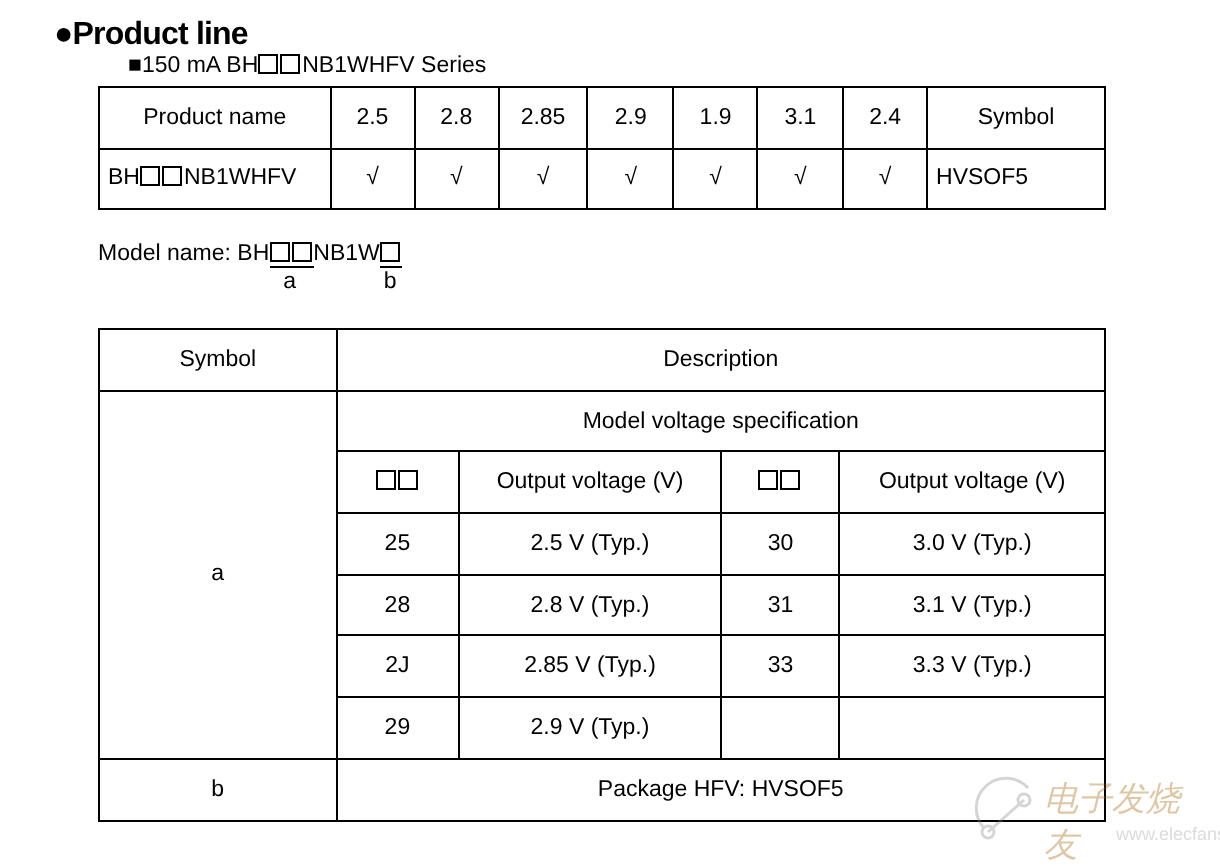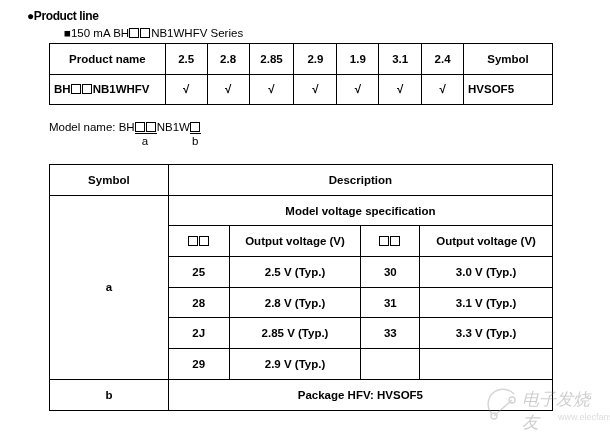--- a/index.html
+++ b/index.html
@@ -1,21 +1,21 @@
 <!DOCTYPE html>
 <html><head>
 <meta charset="utf-8">
 <style>
   html,body{margin:0;padding:0;background:#fff;}
   body{width:610px;height:434px;position:relative;overflow:hidden;font-family:"Liberation Sans",sans-serif;color:#000;}
   .abs{position:absolute;}
-  .h1{left:27px;top:9px;font-size:12px;font-weight:bold;letter-spacing:-0.4px;text-align:center;}
+  .h1{left:27px;top:9px;font-size:16px;font-weight:bold;letter-spacing:-0.4px;text-align:center;}
   .h2{left:49px;top:27px;font-size:11.5px;padding-left:15px;}
   table{border-collapse:collapse;position:absolute;font-size:11.5px;}
-  td{border:1.5px solid #000;text-align:center;vertical-align:middle;padding:0;font-weight:bold;}
+  td{border:1.5px solid #000;text-align:center;vertical-align:middle;padding:0;}
   #t1{left:49px;top:43px;width:504px;}
   #t1 tr{height:30.5px;}
   #t2{left:49px;top:164px;width:504px;padding-left:12px;}
   #t2 tr{height:30.7px;}
   .left{text-align:left;padding-left:4px;}
   .sq{display:inline-block;width:8px;height:8px;border:1.2px solid #000;vertical-align:-1px;margin-right:1px;}
   .model{left:49px;top:121px;font-size:11.5px;}
   .model .u{position:relative;display:inline-block;}
   .sub{position:absolute;font-size:11.5px;}
   .ul{border-bottom:1px solid #000;}
@@ -124,15 +124,15 @@
 </tbody>
   </table>
 
 <div class="abs wm" style="opacity:0.35;">
   <svg width="40" height="36" viewBox="0 0 40 36" style="position:absolute;left:0;top:2px;">
     <path d="M8 26 A14 14 0 0 1 30 6" fill="none" stroke="#888" stroke-width="1.5"></path>
     <line x1="10" y1="28" x2="28" y2="12" stroke="#888" stroke-width="1.5"></line>
     <circle cx="10" cy="28" r="3" fill="none" stroke="#888" stroke-width="1.5"></circle>
     <circle cx="28" cy="12" r="3" fill="none" stroke="#888" stroke-width="1.5"></circle>
   </svg>
-  <div style="position:absolute;left:38px;top:2px;font-size:17px;color:#737373;font-style:italic;font-family:'DejaVu Sans',sans-serif;">电子发烧友</div>
+  <div style="position:absolute;left:38px;top:2px;font-size:17px;color:#a16207;font-style:italic;font-family:'DejaVu Sans',sans-serif;">电子发烧友</div>
   <div style="position:absolute;left:38px;top:26px;font-size:9px;color:#999;margin-left:36px;">www.elecfans.com</div>
 </div>
 
 </body></html>

